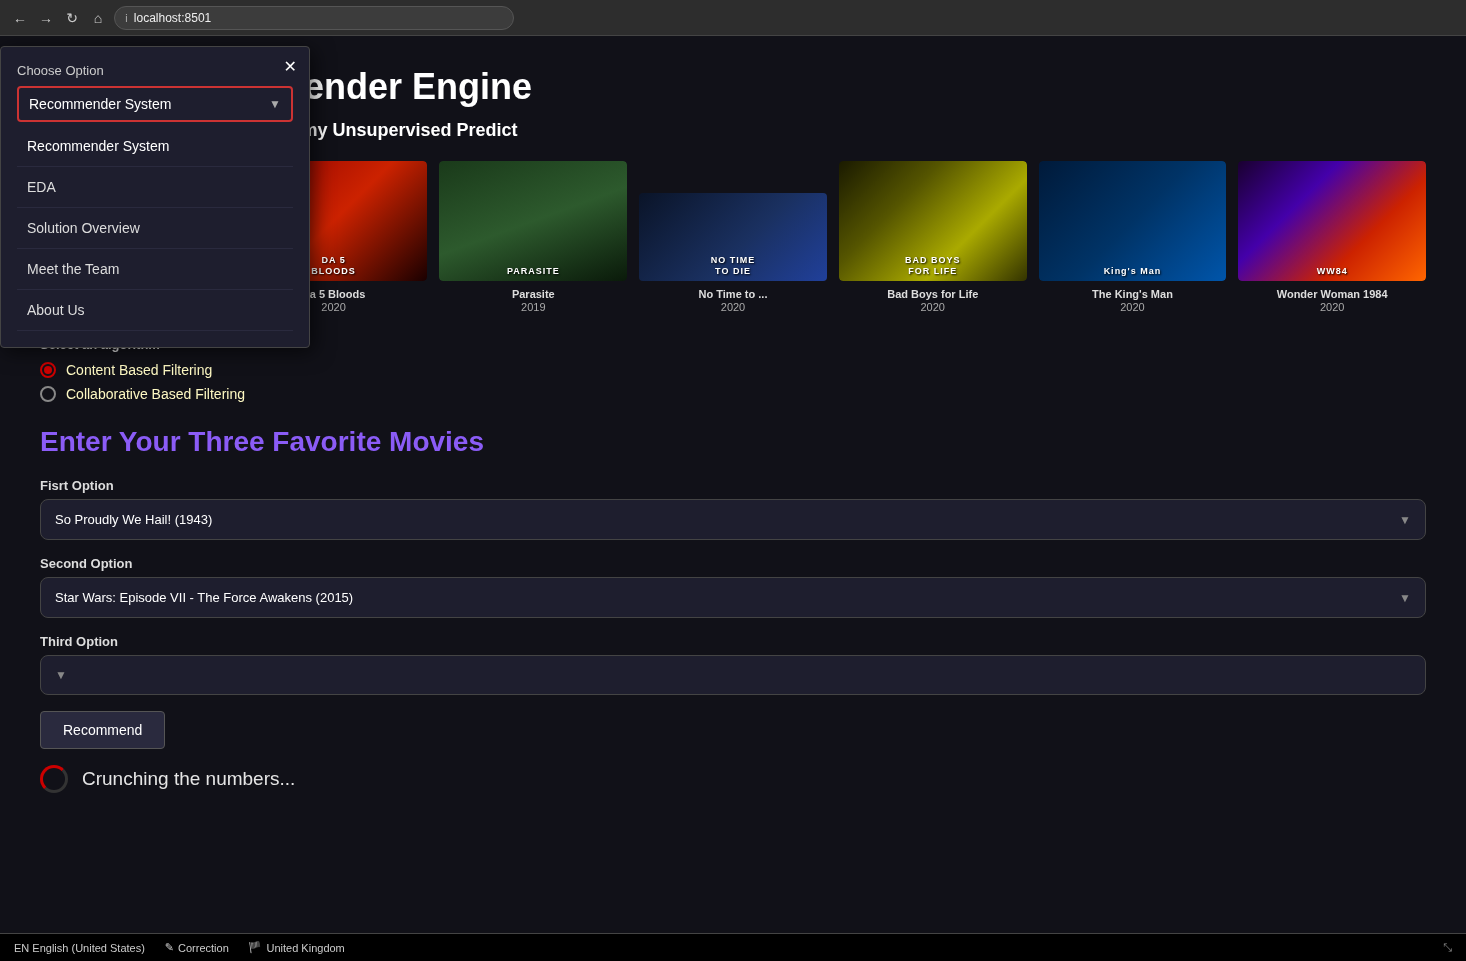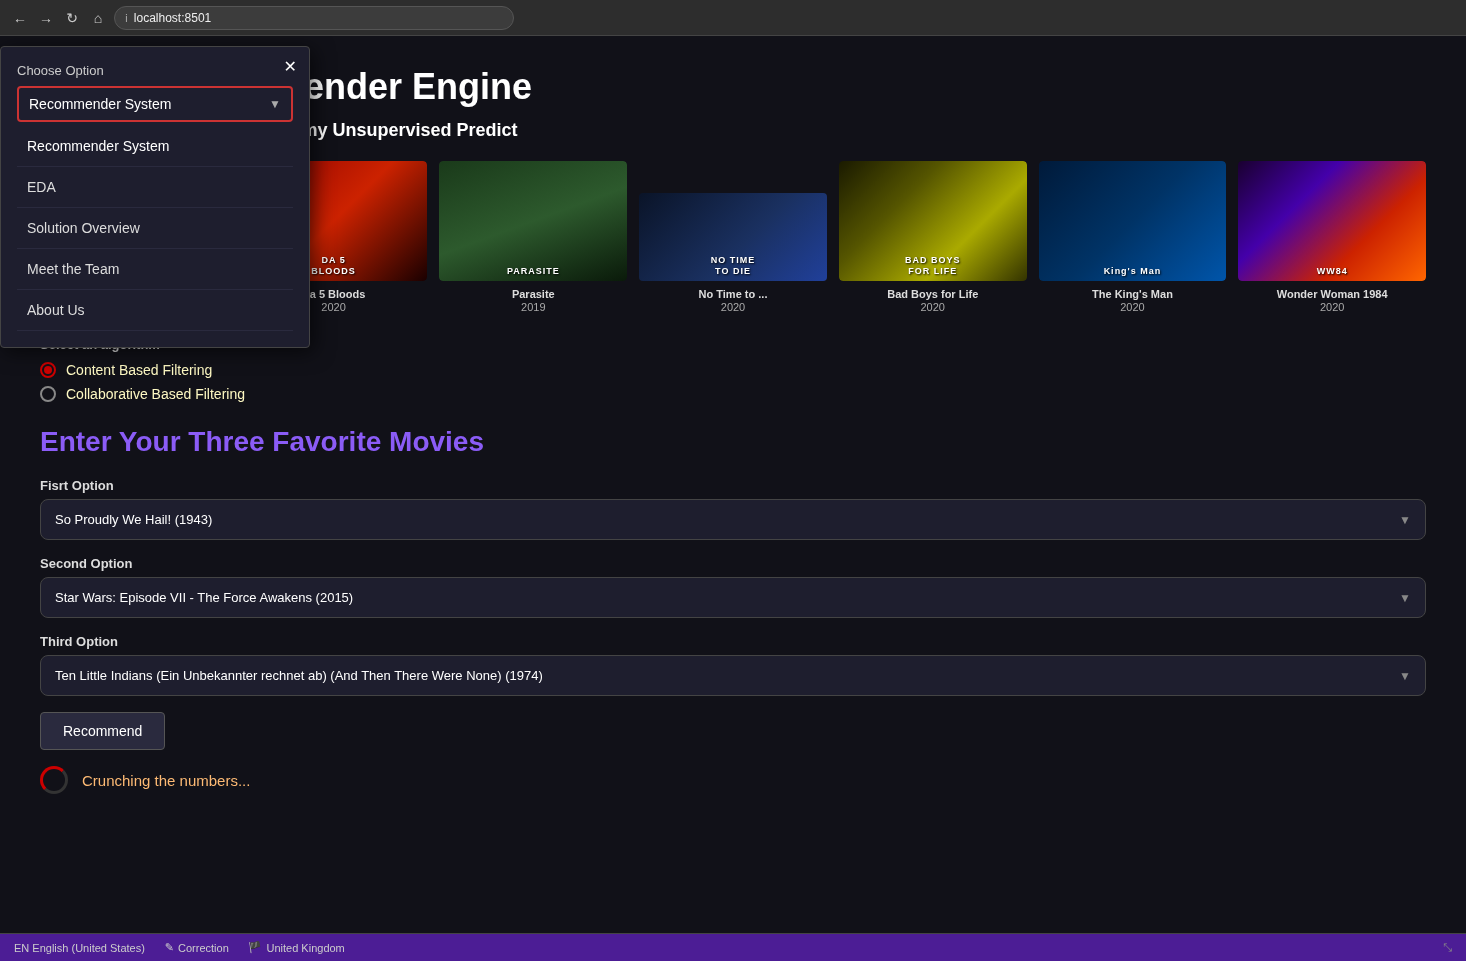--- a/index.html
+++ b/index.html
@@ -287,28 +287,28 @@
       border-radius: 50%;
       border: 3px solid #333;
       border-top: 3px solid #cc0000;
       border-left: 3px solid #cc0000;
       animation: spin 1s linear infinite;
     }
     @keyframes spin {
       to { transform: rotate(360deg); }
     }
     .crunching-text {
-      font-size: 15px;
-      color: #fdba74;
+      font-size: 19px;
+      color: #e5e5e5;
     }
 
     
     .status-bar {
       height: 28px;
-      background: #4c1d95;
+      background: #000000;
       display: flex;
       align-items: center;
       padding: 0 14px;
       gap: 20px;
       font-size: 11px;
       color: #ccc;
       border-top: 1px solid #444;
       flex-shrink: 0;
     }
     .status-item {
@@ -465,21 +465,20 @@
     </div>
 
     <div class="option-label">Second Option</div>
     <div class="movie-select">
       <span>Star Wars: Episode VII - The Force Awakens (2015)</span>
       <span class="arrow">▼</span>
     </div>
 
     <div class="option-label">Third Option</div>
     <div class="movie-select">
-      <span>Ten Little Indians (Ein Unbekannter rechnet ab) (And Then There Were None) (1974)</span>
       <span class="arrow">▼</span>
     </div>
 
     <button class="recommend-btn">Recommend</button>
 
     <div class="crunching-row">
       <div class="spinner"></div>
       <span class="crunching-text">Crunching the numbers...</span>
     </div>
   </div>

